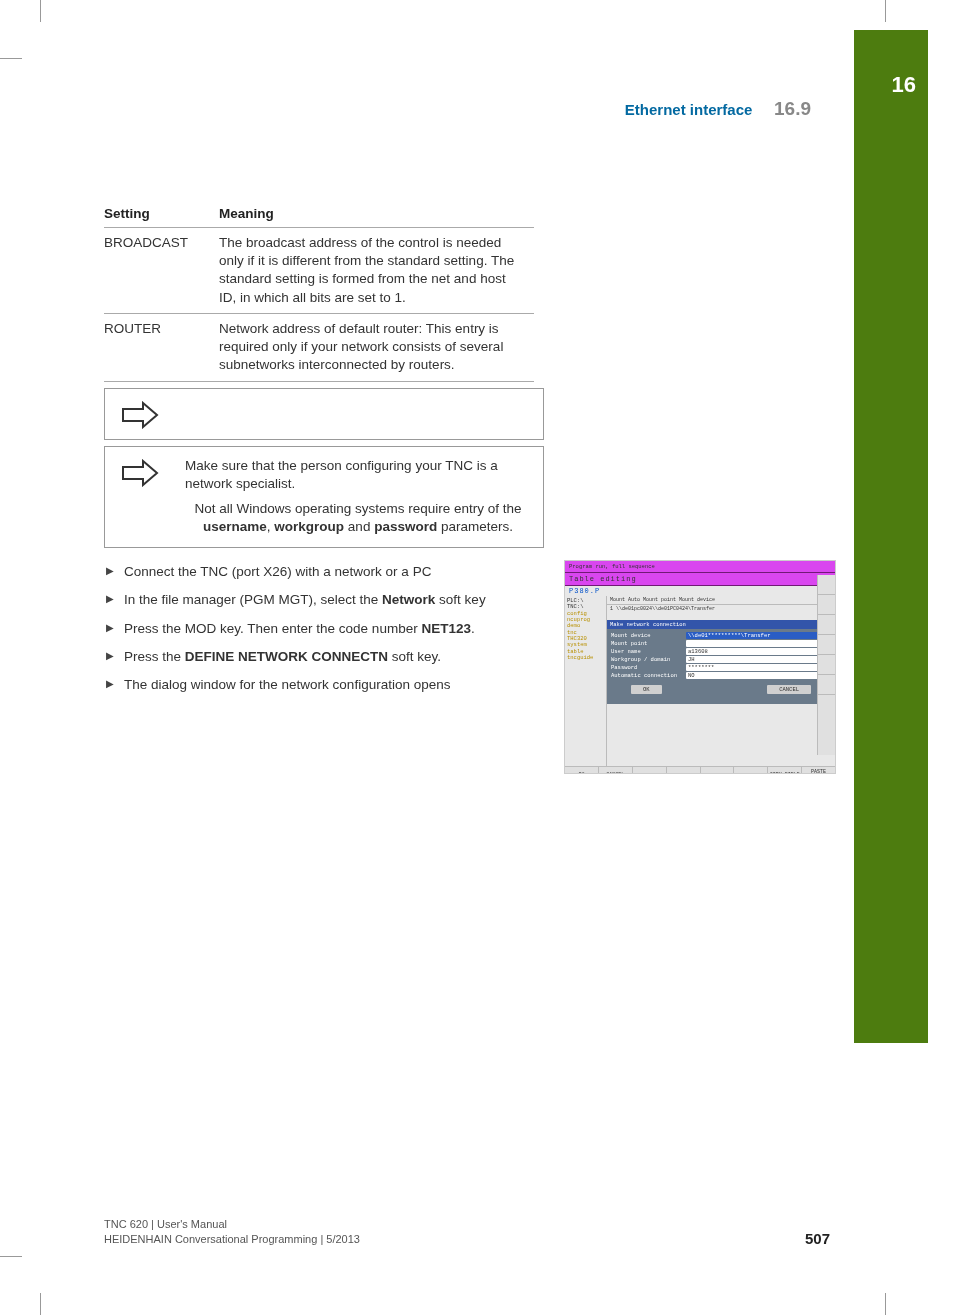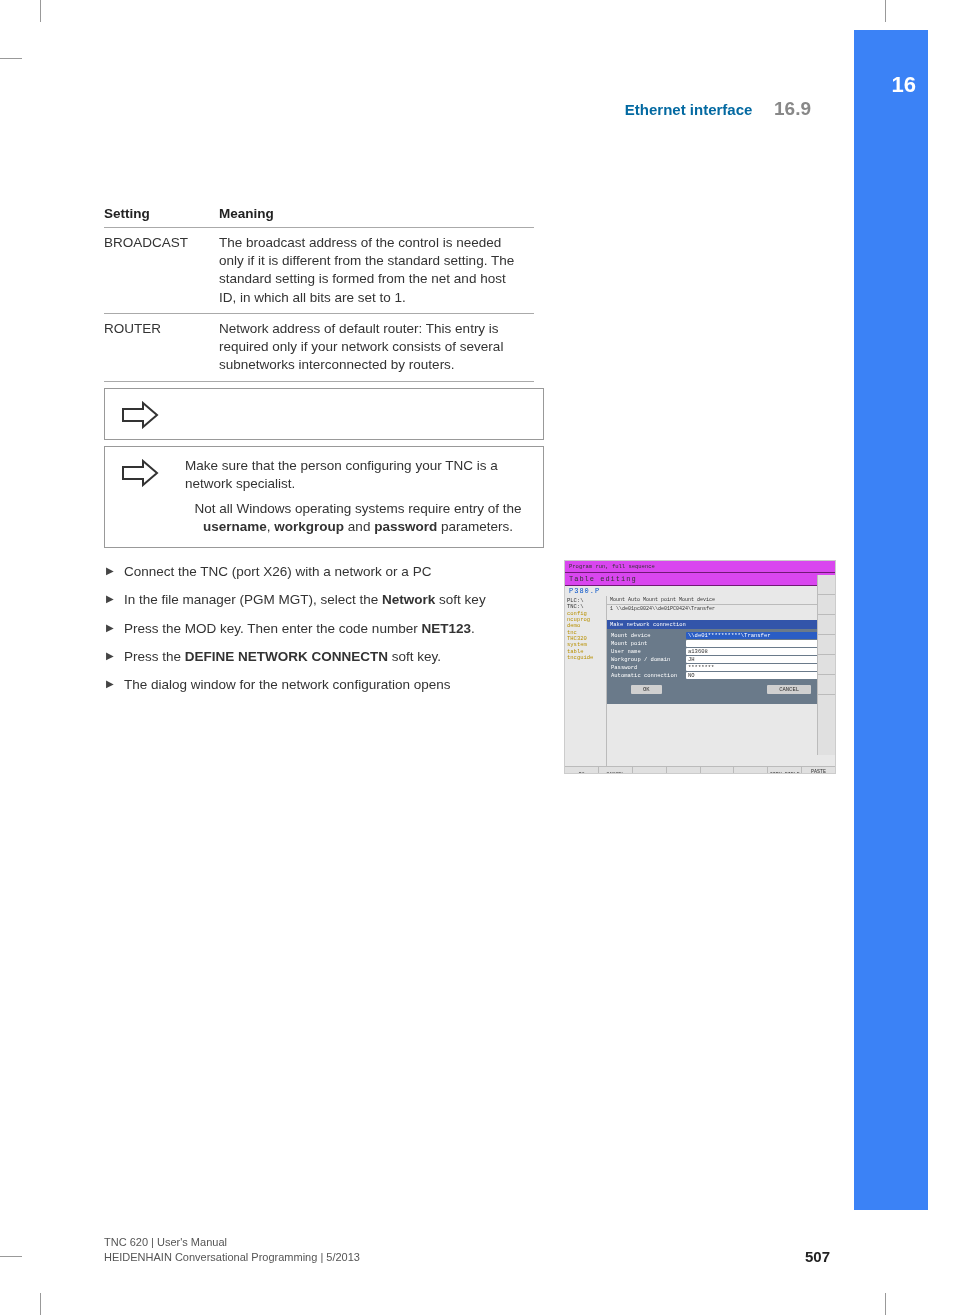--- a/index.html
+++ b/index.html
@@ -17,22 +17,22 @@
   .crop-mark-left { position: absolute; top: 58px; left: 0; width: 22px; height: 1px; background: #999; }
   .crop-mark-bottom { position: absolute; bottom: 0; left: 40px; width: 1px; height: 22px; background: #999; }
   .crop-mark-bottom-r { position: absolute; bottom: 0; left: 885px; width: 1px; height: 22px; background: #999; }
   .crop-mark-left-b { position: absolute; bottom: 58px; left: 0; width: 22px; height: 1px; background: #999; }
 
   .tab {
     position: absolute;
     right: 26px;
     top: 30px;
     width: 74px;
-    height: 1180px;
-    background: #3b82f6;
+    height: 1013px;
+    background: #4d7c0f;
   }
   .tab-number {
     position: absolute;
     top: 42px;
     right: 12px;
     color: #fff;
     font-size: 22px;
     font-weight: bold;
   }
 
@@ -165,21 +165,21 @@
   .scr-dlgbtns { display:flex; justify-content: space-between; margin-top:6px; padding: 0 20px; }
   .scr-dlgbtns span { background:#d0d0d0; color:#333; padding:1px 12px; border-radius:1px; }
   .scr-foot { display:flex; border-top:1px solid #bbb; background:#e0e0e0; height:18px; }
   .scr-fbtn { flex:1; border-right:1px solid #bbb; display:flex; align-items:center; justify-content:center; font-size:5px; color:#333; text-align:center; line-height:1.1; }
   .scr-fbtn:last-child { border-right:none; }
   .scr-right { position:absolute; right:0; top:14px; bottom:18px; width:18px; background:#e0e0e0; border-left:1px solid #bbb; }
   .scr-rbtn { height:20px; border-bottom:1px solid #bbb; }
 
   .footer {
     position: absolute;
-    bottom: 50px;
+    bottom: 68px;
     left: 104px;
     right: 124px;
     display: flex;
     justify-content: space-between;
     align-items: flex-end;
     font-size: 11px;
     color: #555;
   }
   .footer-left { line-height: 1.35; }
   .page-num { font-weight: bold; font-size: 15px; color: #222; }

